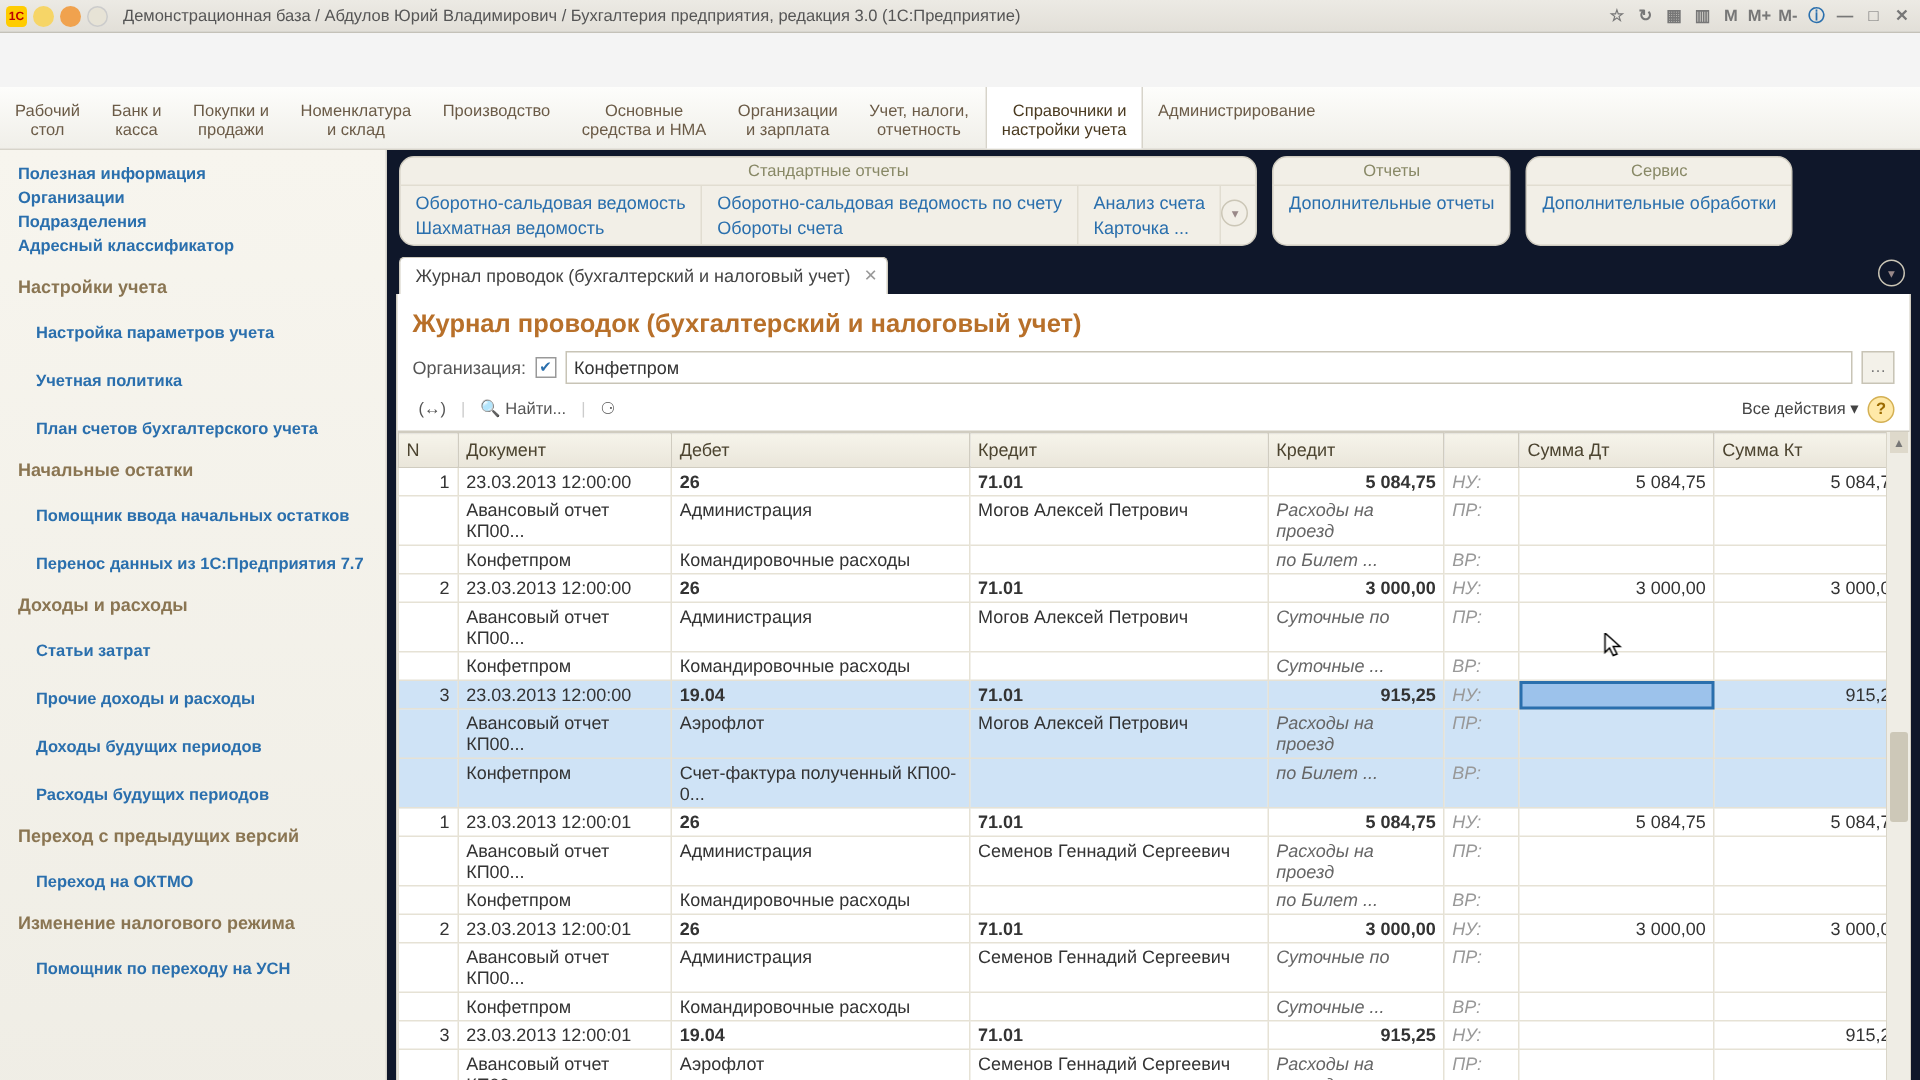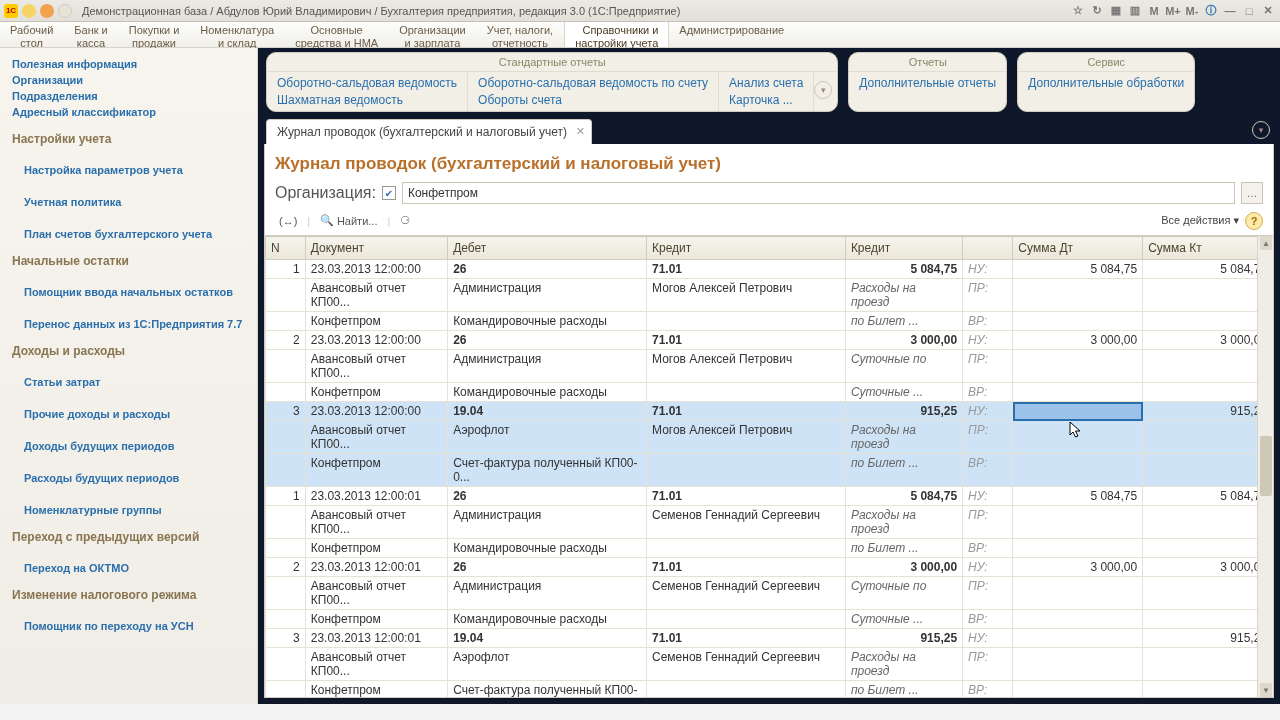--- a/index.html
+++ b/index.html
@@ -8,21 +8,21 @@
 
   
   .titlebar { height: 22px; background: linear-gradient(#eceae4,#e2dfd8); display: flex; align-items: center; padding: 0 4px; border-bottom: 1px solid #c4c1b8; gap: 4px; }
   .tb-btn { width: 14px; height: 14px; border-radius: 7px; display: inline-block; }
   .tb-logo { width: 14px; height: 14px; background: #ffcc00; border-radius: 3px; display:inline-flex;align-items:center;justify-content:center;font-size:8px;font-weight:bold;color:#b00;}
   .tb-title { flex: 1; padding-left: 6px; color: #555; font-size: 11px; white-space: nowrap; overflow:hidden;}
   .tb-right { display:flex; gap:3px; align-items:center; }
   .tb-right span { width:16px; height:16px; display:inline-flex; align-items:center; justify-content:center; color:#777; font-size:11px; font-weight:bold;}
 
   
-  .section-tabs { height: 26px; background: linear-gradient(#fdfdfb,#f0efe9); display:flex; border-bottom:1px solid #d7d4ca; }
+  .section-tabs { height: 42px; background: linear-gradient(#fdfdfb,#f0efe9); display:flex; border-bottom:1px solid #d7d4ca;margin-top:36px; }
   .section-tab { padding: 6px 10px 2px 10px; text-align:center; color:#6b5b47; cursor:pointer; display:flex; flex-direction:column; justify-content:center; line-height:13px; border-right: 1px solid transparent;}
   .section-tab.active { background:#fff; border-left:1px solid #d7d4ca;border-right:1px solid #d7d4ca; color:#4a3a20;text-align:right;}
 
   .body { display:flex; height: calc(720px - 22px - 42px); }
 
   
   .sidebar { width: 258px; background: linear-gradient(#f7f5ee,#efede5); border-right:1px solid #d7d4ca; padding: 8px 4px 8px 12px; overflow:hidden;}
   .side-link { color:#2a6fad; padding:2px 0; cursor:pointer; display:block; font-size:11px;font-weight:bold;}
   .side-head { color:#8a7552; font-weight:bold; margin-top:12px; margin-bottom:2px; font-size:12px;}
   .side-sub { padding-left:12px;margin-top:16px; }
@@ -41,21 +41,21 @@
   .ddl-btn{width:18px;height:18px;border:1px solid #cbc6b6;border-radius:9px;display:inline-flex;align-items:center;justify-content:center;color:#988;align-self:center;margin:0 5px 4px 0;font-size:9px;}
 
   .tabstrip { height:26px; display:flex; align-items:flex-end; padding:0 8px; position:relative;}
   .doc-tab { background:#fff; border:1px solid #d0ccc0; border-bottom:none; border-radius:4px 4px 0 0; padding:5px 24px 5px 10px; color:#444; position:relative; font-size:12px;}
   .doc-tab .x{ position:absolute; right:6px; top:5px; color:#999; cursor:pointer; font-size:11px;}
   .collapse-btn { position:absolute; right:10px; top:3px; width:18px;height:18px;border:1px solid #cbc6b6;border-radius:9px;display:flex;align-items:center;justify-content:center;color:#988;font-size:9px;}
 
   .page { flex:1; background:#fff; margin:0 6px 6px 6px; border:1px solid #d0ccc0; border-top:none; display:flex; flex-direction:column; overflow:hidden;}
   .page h1 { color:#b8702a; font-size:17px; font-weight:bold; padding:10px 10px 6px 10px;}
   .filter-row { display:flex; align-items:center; gap:6px; padding:2px 10px 6px 10px; }
-  .filter-row label{color:#555;font-size:16px;}
+  .filter-row label{color:#555;font-size:12px;}
   .chk{width:14px;height:14px;border:1px solid #999;display:inline-flex;align-items:center;justify-content:center;font-size:10px;color:#2a6fad;background:#fff;}
   .txtin{flex:1;height:22px;border:1px solid #c8c4b6;background:#fff;padding:0 5px;font-size:12px;color:#333;display:flex;align-items:center;}
   .sel-btn{width:22px;height:22px;border:1px solid #c8c4b6;background:#f3f1e9;display:flex;align-items:center;justify-content:center;color:#777;}
   .toolbar{display:flex;align-items:center;padding:2px 10px 6px 10px;gap:6px;color:#555; position:relative;}
   .tool{display:inline-flex;align-items:center;gap:3px;padding:2px 4px;border-radius:3px;}
   .toolbar .right{position:absolute;right:10px;display:flex;align-items:center;gap:6px;}
   .help-btn{width:18px;height:18px;border:1px solid #d4b053;border-radius:9px;background:#ffe9a8;color:#9c6b00;display:inline-flex;align-items:center;justify-content:center;font-size:11px;font-weight:bold;}
 
   
   .grid-wrap{flex:1;overflow:hidden;position:relative;border-top:1px solid #d0ccc0;}
@@ -109,20 +109,24 @@
     </div>
     <div class="section-tab">
       <div>Покупки и</div>
       <div>продажи</div>
     </div>
     <div class="section-tab">
       <div>Номенклатура</div>
       <div>и склад</div>
     </div>
     <div class="section-tab">
+      <div>Производство</div>
+      <div>&nbsp;</div>
+    </div>
+    <div class="section-tab">
       <div>Основные</div>
       <div>средства и НМА</div>
     </div>
     <div class="section-tab">
       <div>Организации</div>
       <div>и зарплата</div>
     </div>
     <div class="section-tab">
       <div>Учет, налоги,</div>
       <div>отчетность</div>
@@ -149,21 +153,20 @@
       <a class="side-link side-sub">Учетная политика</a>
       <a class="side-link side-sub">План счетов бухгалтерского учета</a>
       <div class="side-head">Начальные остатки</div>
       <a class="side-link side-sub">Помощник ввода начальных остатков</a>
       <a class="side-link side-sub">Перенос данных из 1С:Предприятия 7.7</a>
       <div class="side-head">Доходы и расходы</div>
       <a class="side-link side-sub">Статьи затрат</a>
       <a class="side-link side-sub">Прочие доходы и расходы</a>
       <a class="side-link side-sub">Доходы будущих периодов</a>
       <a class="side-link side-sub">Расходы будущих периодов</a>
-      <a class="side-link side-sub">Номенклатурные группы</a>
       <div class="side-head">Переход с предыдущих версий</div>
       <a class="side-link side-sub">Переход на ОКТМО</a>
       <div class="side-head">Изменение налогового режима</div>
       <a class="side-link side-sub">Помощник по переходу на УСН</a>
     </div>
 
   <div class="content">
 
     <div class="groups" id="groups">
         <div class="group">

